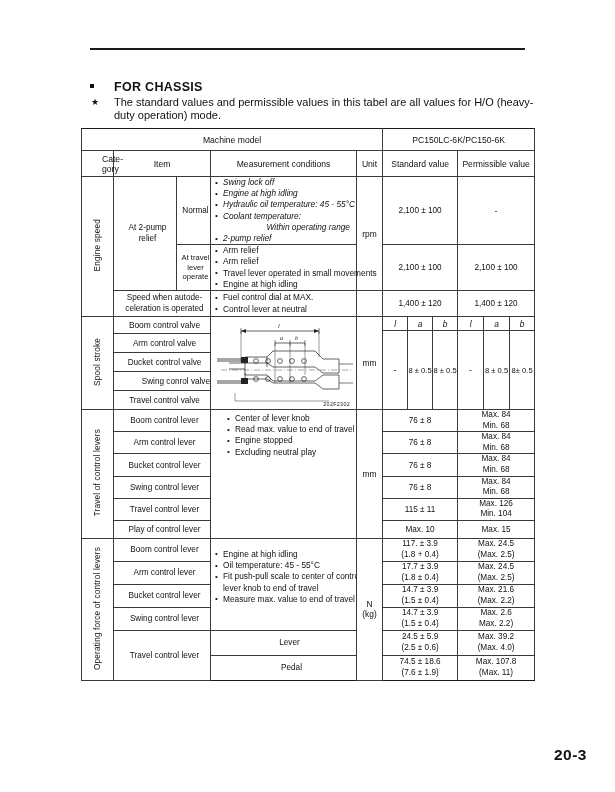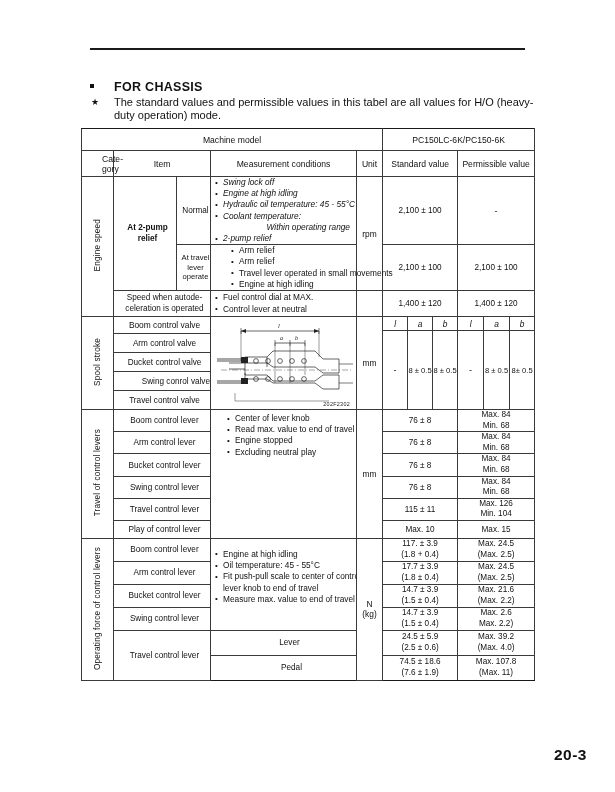--- a/index.html
+++ b/index.html
@@ -252,21 +252,21 @@
       <td>Measurement conditions</td>
       <td>Unit</td>
       <td colspan="3">Standard value</td>
       <td colspan="3">Permissible value</td>
     </tr>
 
     <tr>
       <td class="cat" rowspan="3">
         <span class="catlbl">Engine speed</span>
       </td>
-      <td rowspan="2" class="pad" style="padding-left:5px;font-weight:bold;">
+      <td rowspan="2" class="pad" style="padding-left:5px;">
         <div style="line-height:10.5px;">At 2-pump relief</div>
       </td>
       <td class="pad" style="padding-left:4px; height:60px;">Normal</td>
       <td class="pad" style="padding-left:4px;font-style:italic;">
         <ul class="bl">
           <li>Swing lock off</li>
           <li>Engine at high idling</li>
           <li>Hydraulic oil temperature: 45 - 55°C</li>
           <li>Coolant temperature:</li>
         </ul>
@@ -279,21 +279,21 @@
       <td colspan="3">2,100 ± 100</td>
       <td colspan="3" class="dash">-</td>
     </tr>
 
     <tr>
       <td class="pad" style="padding-left:4px; height:38px; font-size:7.6px;">
         <div style="line-height:9.5px;">At travel</div>
         <div style="line-height:9.5px;">lever</div>
         <div style="line-height:9.5px;">operate</div>
       </td>
-      <td class="pad" style="padding-left:20px;margin-top:28px;">
+      <td class="pad" style="padding-left:4px;margin-top:28px;">
         <ul class="bl">
           <li>Arm relief</li>
           <li>Arm relief</li>
           <li>Travel lever operated in small movements</li>
           <li>Engine at high idling</li>
         </ul>
       </td>
       <td colspan="3">2,100 ± 100</td>
       <td colspan="3">2,100 ± 100</td>
     </tr>

